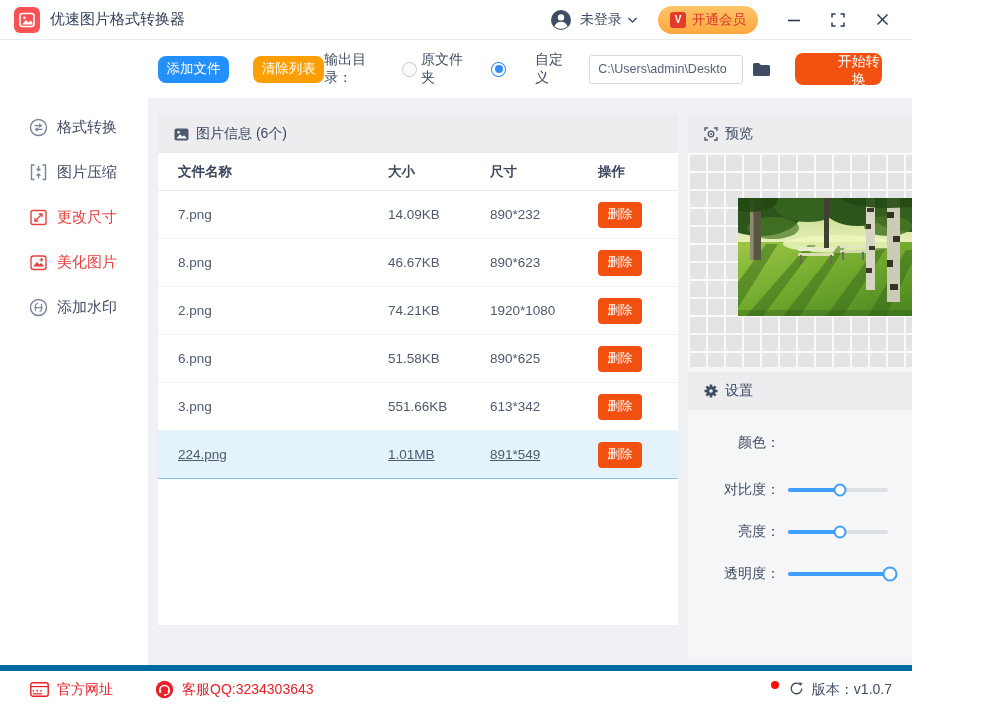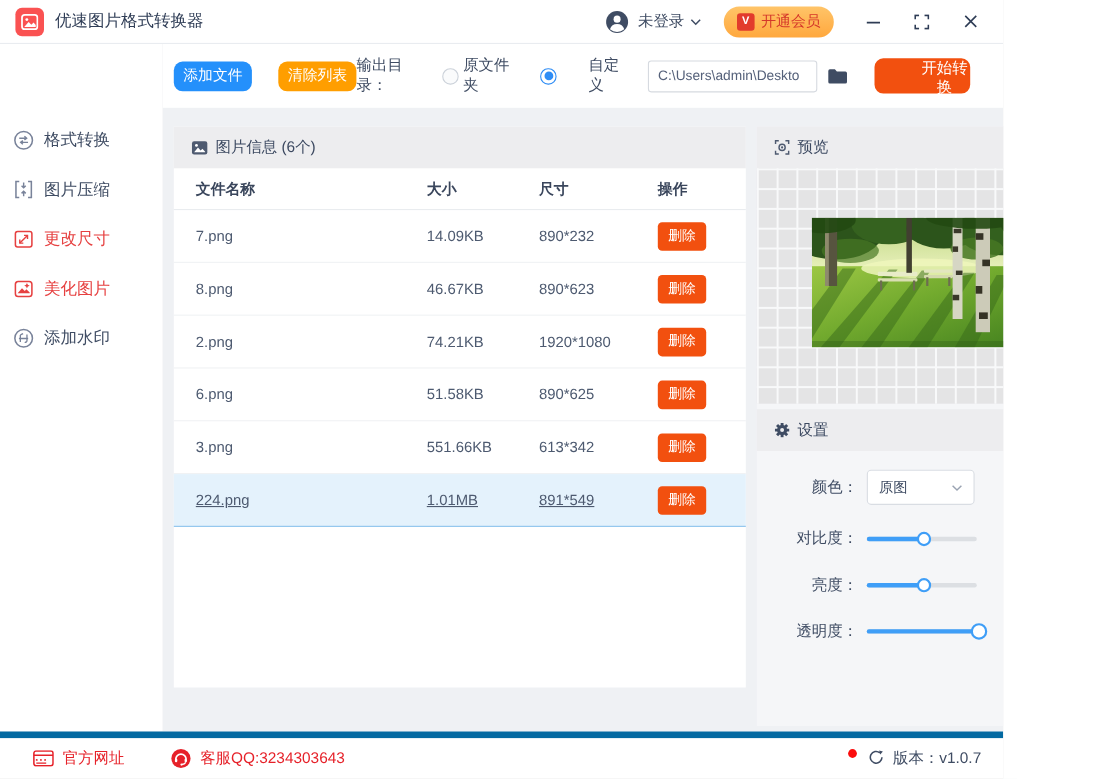--- a/index.html
+++ b/index.html
@@ -1,36 +1,36 @@
 <!DOCTYPE html>
 <html><head>
 <meta charset="utf-8">
 <style>
   * { margin:0; padding:0; box-sizing:border-box; }
   html,body { width:998px; height:708px; }
   body { font-family:"Liberation Sans", sans-serif; background:#fff; }
-  .window { position:relative; width:912px; height:708px; background:#e5e5e5; overflow:hidden; }
+  .window { position:relative; width:912px; height:708px; background:#fca5a5; overflow:hidden; }
 
   
   .titlebar { position:absolute; top:0; left:0; right:0; height:40px; background:#fff;
               border-bottom:1px solid #e9ecf0; display:flex; align-items:center; padding:0 22px 0 14px; z-index:5; }
   .logo { width:26px; height:26px; border-radius:6px; background:#fa5252; display:flex; align-items:center; justify-content:center; }
   .app-title { margin-left:10px; font-size:15px; color:#2e3c55; }
   .tb-right { margin-left:auto; display:flex; align-items:center; }
   .login-text { font-size:14px; color:#3f4c63; margin:0 5px 0 8px; }
   .vip-pill { margin-left:20px; height:28px; border-radius:14px; padding:0 12px;
               background:linear-gradient(180deg,#ffc468,#ffa83e); display:flex; align-items:center; gap:6px; cursor:pointer; }
   .vip-ico { width:16px; height:16px; border-radius:3px; background:#e23b2c; color:#fff; font-size:10px; font-weight:bold;
              display:flex; align-items:center; justify-content:center; }
   .vip-text { font-size:13.5px; color:#d5372a; }
   .winbtn { margin-left:28px; width:16px; height:16px; display:flex; align-items:center; justify-content:center; cursor:pointer; }
 
   
   .sidebar { position:absolute; top:40px; bottom:43px; left:0; width:148px; background:#fff; padding-top:65px; }
-  .side-item { height:45px; display:flex; align-items:center; padding-left:12px; font-size:15px; color:#3f4c63; cursor:pointer; }
+  .side-item { height:45px; display:flex; align-items:center; padding-left:29px; font-size:15px; color:#3f4c63; cursor:pointer; }
   .side-item .s-ico { width:19px; height:19px; margin-right:9px; color:#79839a; display:flex; align-items:center; justify-content:center; }
   .side-item.active { color:#e64040; }
   .side-item.active .s-ico { color:#e64040; }
 
   
   .content { position:absolute; top:40px; left:148px; right:0; bottom:43px; background:#eff1f4; }
   .toolbar { position:absolute; top:0; left:0; right:0; height:58px; background:#fff;
              display:flex; align-items:center; padding:0 30px 0 10px; }
   .btn { border:none; border-radius:8px; color:#fff; cursor:pointer; font-family:inherit; }
   .btn-add { width:72px; height:27px; background:#2490fb; font-size:13.5px; }
@@ -375,26 +375,20 @@
               <circle cx="7" cy="7" r="4.6" fill="#3f4c63"></circle>
               <circle cx="7" cy="7" r="1.8" fill="#ededef"></circle>
             </svg>
         </span>
         <span>设置</span>
       </div>
 
       <div class="settings-body">
         <div class="set-row" style="height:34px;">
           <span class="set-label">颜色：</span>
-          <div class="select-box">
-            <span class="sel-val">原图</span>
-            <svg width="10" height="7" viewBox="0 0 10 7">
-                <polyline points="1,1.5 5,5.5 9,1.5" fill="none" stroke="#9aa3b2" stroke-width="1.3"></polyline>
-              </svg>
-          </div>
         </div>
 
         <div class="set-row" style="margin-top:14px;">
           <span class="set-label">对比度：</span>
           <div class="slider">
             <div class="slider-fill" style="width: 52%;"></div>
             <div class="slider-thumb" style="left: 52%;"></div>
           </div>
         </div>
 

